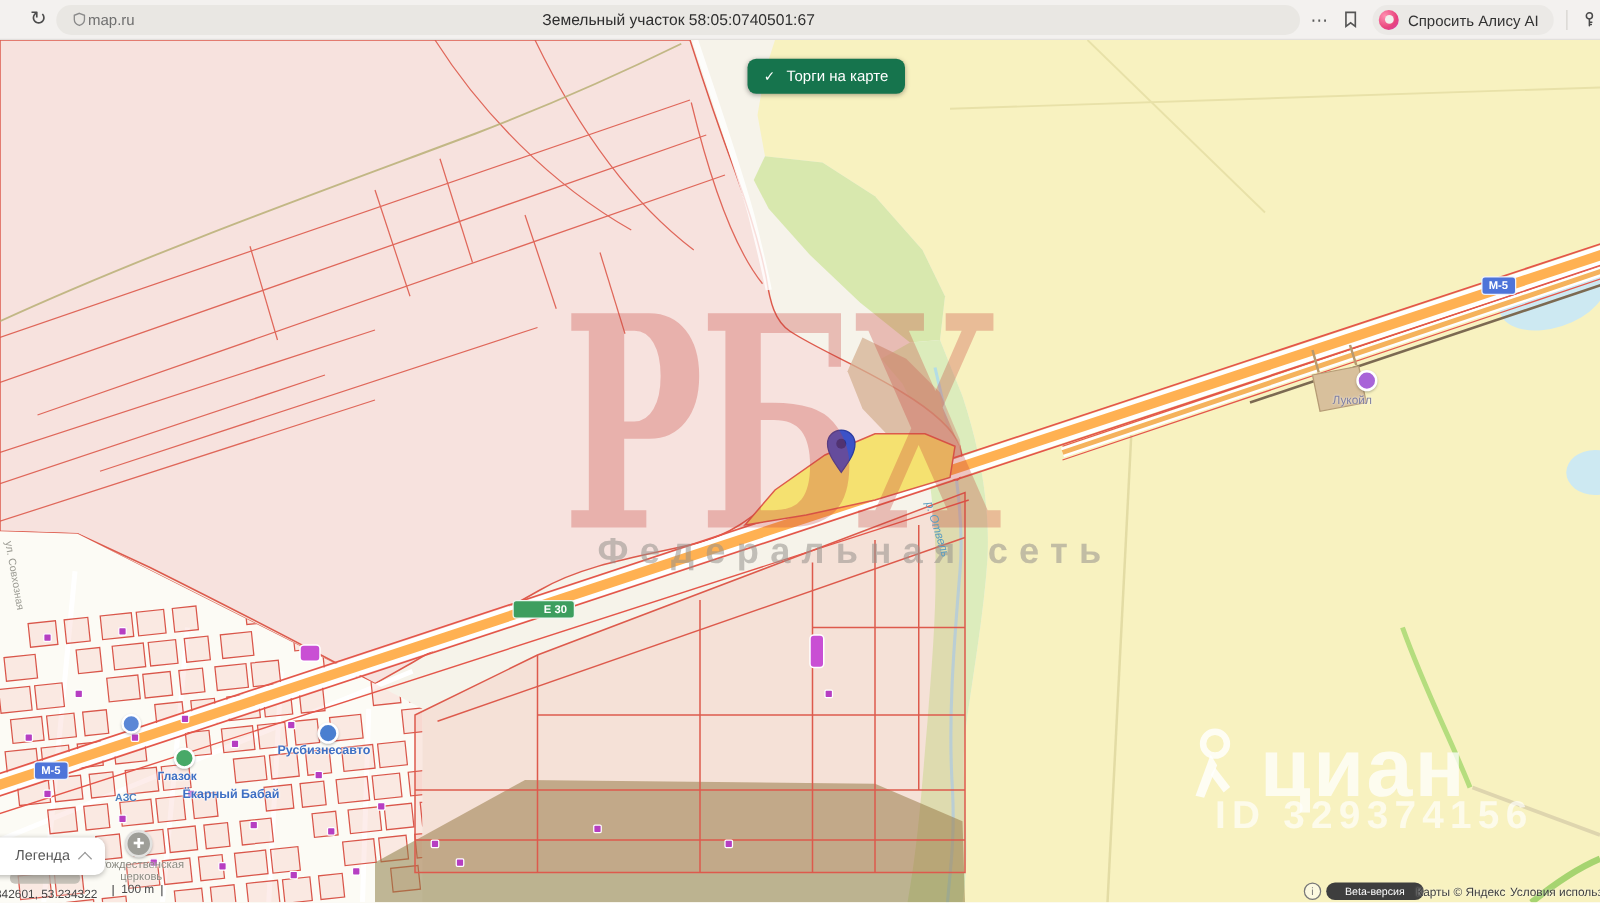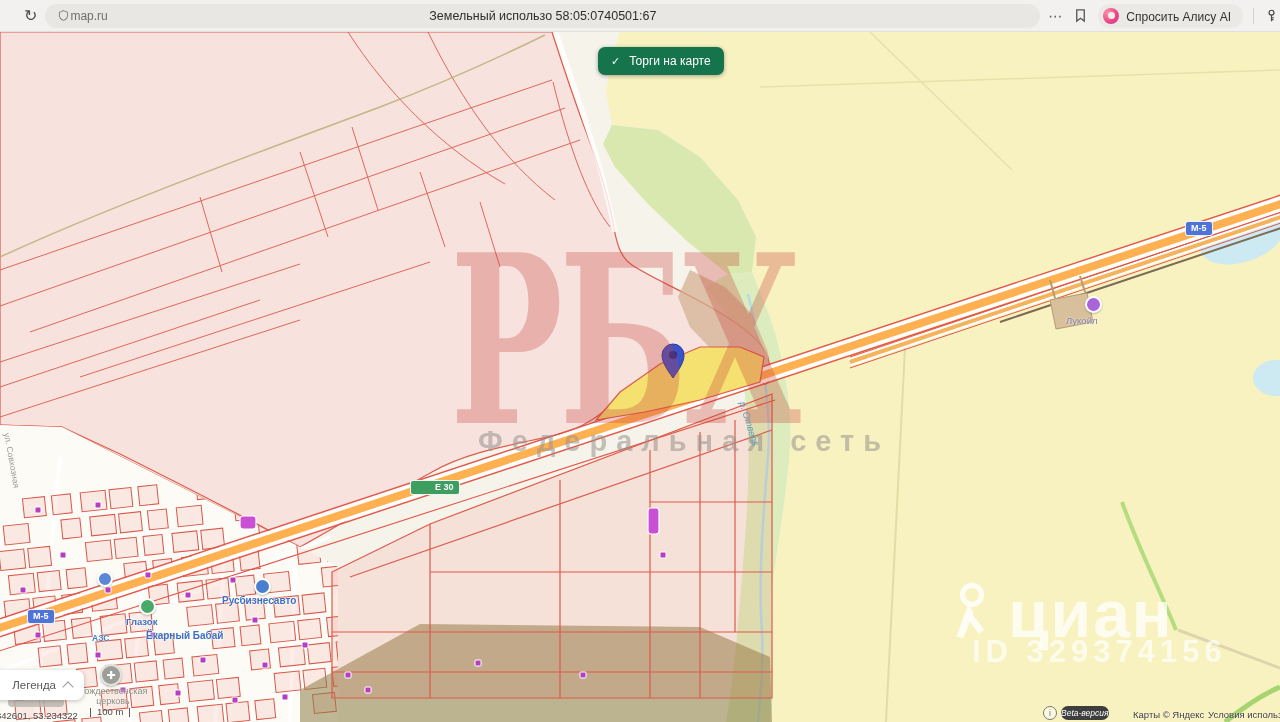--- a/index.html
+++ b/index.html
@@ -67,34 +67,34 @@
 
   .coords{left:-4px;top:678px;font-size:9.5px;color:#474747;text-shadow:0 0 2px #fff;}
   .scalebar{position:absolute;left:90px;top:674px;display:flex;align-items:flex-end;gap:6px;
     color:#474747;font-size:9.5px;text-shadow:0 0 2px #fff;}
   .tick{width:1px;height:9px;background:#5a5a5a;}
 
   .infoi{position:absolute;left:1043px;top:674px;width:12px;height:12px;border:1.2px solid #787878;
     border-radius:50%;color:#787878;font-size:8.5px;display:flex;align-items:center;
     justify-content:center;background:rgba(255,255,255,.5);}
   .beta{position:absolute;left:1061px;top:674px;background:#3e3e3e;color:#fff;font-size:8.5px;
-    padding:2px 0;border-radius:9px;font-style:italic;}
+    padding:2px 15px;border-radius:9px;}
   .botlink{font-size:9.5px;color:#3f3f3f;text-shadow:0 0 2px rgba(255,255,255,.8);}
 </style>
 </head>
 <body>
 
 <div class="browser">
   <span class="reload-btn">↻</span>
   <div class="omnibox">
     <svg class="shield" viewBox="0 0 16 16">
       <path d="M8 2l5 2v4c0 3-2.2 5-5 6-2.8-1-5-3-5-6V4z" fill="none" stroke="#8a8a8a" stroke-width="1.3"></path>
     </svg>
     <span class="url">map.ru</span>
-    <span class="ptitle">Земельный использо 58:05:0740501:67</span>
+    <span class="ptitle">Земельный участок 58:05:0740501:67</span>
   </div>
   <div class="bar-icons">
     <span class="dots">⋯</span>
     <svg width="15" height="15" viewBox="0 0 16 16">
       <path d="M4 2h8v12l-4-3-4 3z" fill="none" stroke="#555" stroke-width="1.4"></path>
     </svg>
     <div class="alice">
       <span class="alice-dot"></span>
       <span>Спросить Алису AI</span>
     </div>

